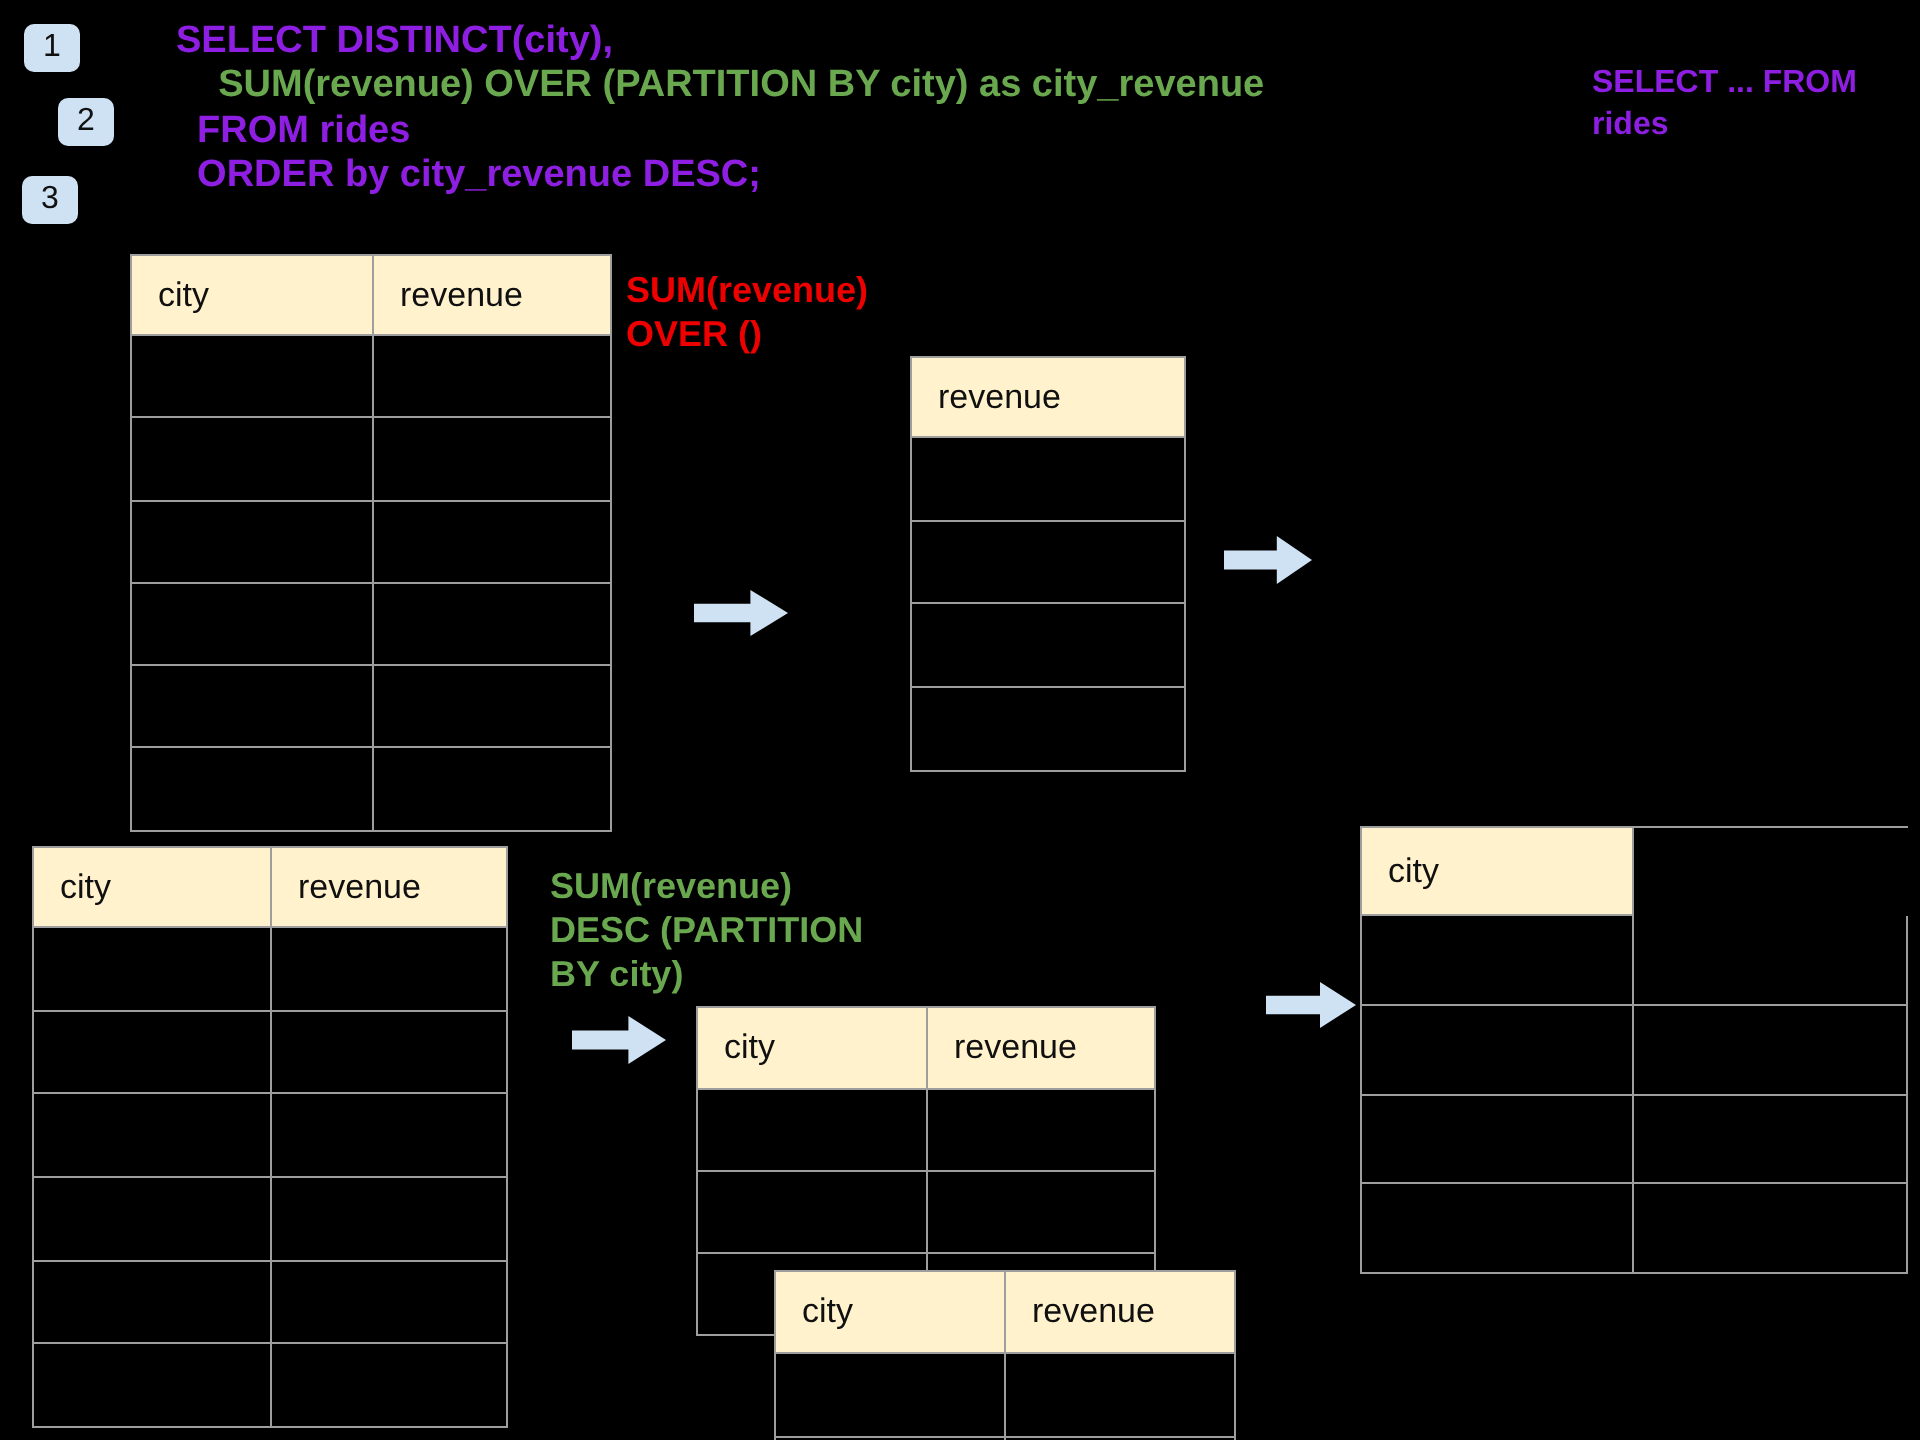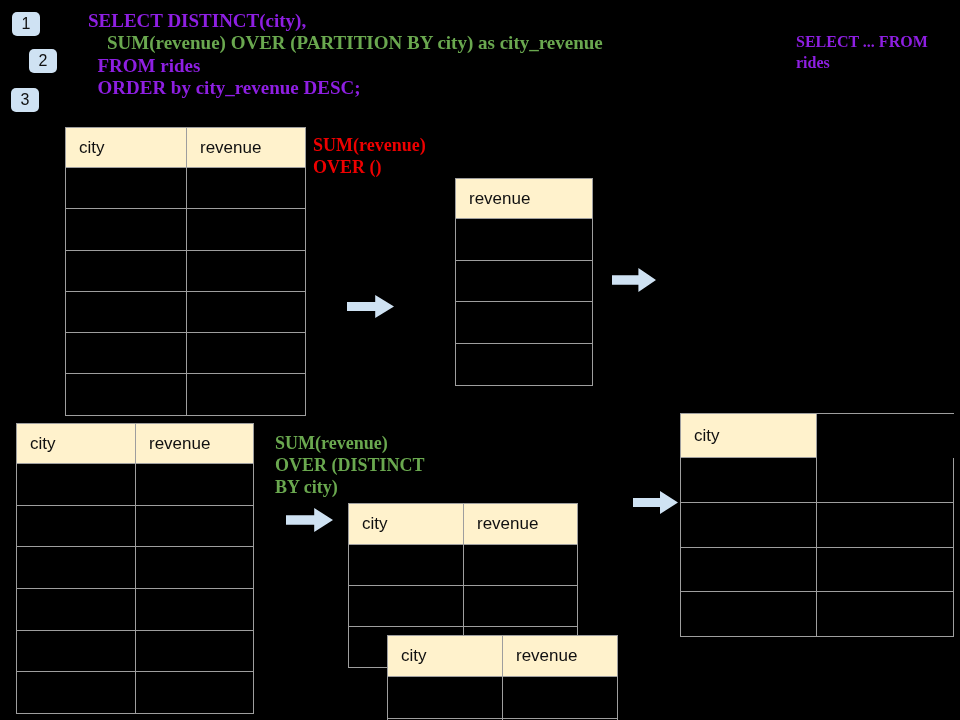--- a/index.html
+++ b/index.html
@@ -2,21 +2,21 @@
 <html style="--purple: #8E1FE2; --red: #EE0000; --green: #6AA84F; --cream: #FFF2CC; --lightblue: #CFE2F3; --tborder: #9E9E9E;"><head>
 <meta charset="utf-8">
 <style>
   html,body{margin:0;padding:0;}
   body{
     width:960px;height:720px;position:relative;overflow:hidden;
     background:#000;font-family:"Liberation Sans",sans-serif;
   }
   
   .codeblock{
-    position:absolute;font-family:Liberation Serif, serif;
+    position:absolute;font-family:Liberation Sans, sans-serif;
     font-weight:bold;white-space:pre;
   }
   .code-line{white-space:pre;}
   #sql-code{left:88px;top:10px;font-size:19px;line-height:22.3px;}
   #side-note{left:752px;top:31px;font-size:16px;line-height:21px;color:var(--purple);margin-left:44px;}
   #label-total{left:313px;top:134px;font-size:18px;line-height:22px;color:var(--red);}
   #label-partition{left:275px;top:432px;font-size:18px;line-height:22px;color:var(--green);}
   .c-purple{color:var(--purple);}
   .c-red{color:var(--red);}
   .c-green{color:var(--green);}
@@ -65,21 +65,21 @@
 <div class="badge" id="badge-1">1</div>
 <div class="badge" id="badge-2">2</div>
 <div class="badge" id="badge-3">3</div>
 
 <div class="codeblock" id="sql-code"><div class="code-line c-purple">SELECT DISTINCT(city),</div><div class="code-line c-green">    SUM(revenue) OVER (PARTITION BY city) as city_revenue</div><div class="code-line c-purple">  FROM rides</div><div class="code-line c-purple">  ORDER by city_revenue DESC;</div></div>
 
 <div class="codeblock" id="side-note"><div class="code-line c-purple">SELECT ... FROM</div><div class="code-line c-purple">rides</div></div>
 
 <div class="codeblock" id="label-total"><div class="code-line c-red">SUM(revenue)</div><div class="code-line c-red">OVER ()</div></div>
 
-<div class="codeblock" id="label-partition"><div class="code-line c-green">SUM(revenue)</div><div class="code-line c-green">OVER (DISTINCT</div><div class="code-line c-green">BY city)</div></div>
+<div class="codeblock" id="label-partition"><div class="code-line c-green">SUM(revenue)</div><div class="code-line c-green">DESC (PARTITION</div><div class="code-line c-green">BY city)</div></div>
 
 <div class="tbl" id="tbl-source-top">
     <div class="thead">
       <div class="th">city</div>
       <div class="th">revenue</div>
     </div>
     <div class="trow">
       <div class="td"></div>
       <div class="td"></div>
     </div>

